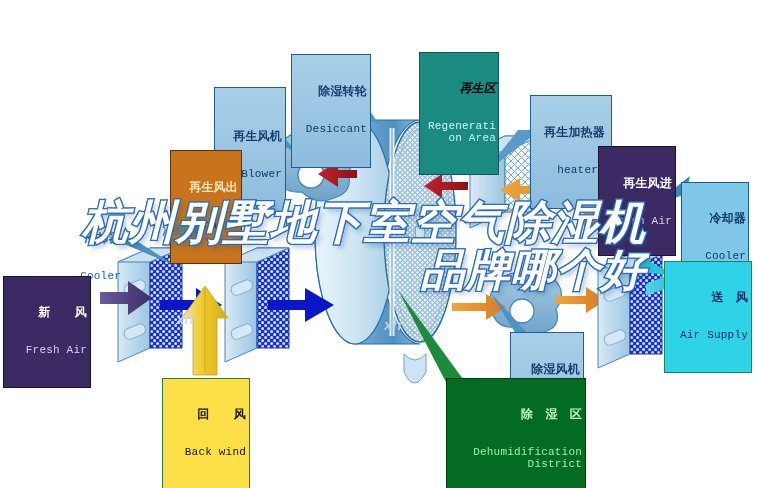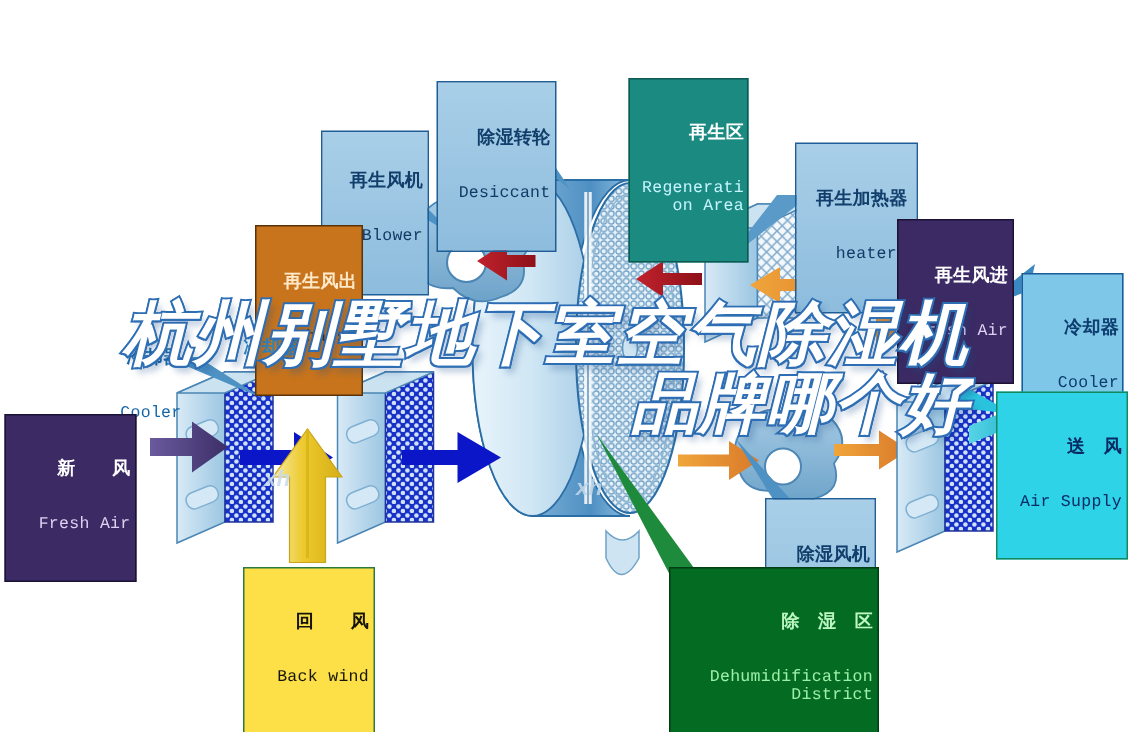--- a/index.html
+++ b/index.html
@@ -30,21 +30,21 @@
   .box-orange .cn{color:#ffe9c9;}
   .box-orange .en{color:#3a2206;}
 
   
   .box-purple{background:#3b2a63;border:1.5px solid #1b1236;}
   .box-purple .cn{color:#ffffff;}
   .box-purple .en{color:#dcd2f2;}
 
   
   .box-teal{background:#1b8a80;border:1.5px solid #0c5a52;}
-  .box-teal .cn{color:#ffffff;}
+  .box-teal .cn{color:#000000;font-style:italic;}
   .box-teal .en{color:#c7f5ff;}
 
   
   .box-green{background:#046b22;border:1.5px solid #023d13;}
   .box-green .cn{color:#bdf7c2;}
   .box-green .en{color:#9ef0a7;}
 
   
   .box-yellow{background:#fde047;border:1.5px solid #2c7a3c;}
   .box-yellow .cn{color:#16140a;}
@@ -234,21 +234,21 @@
 
     <text x="176" y="324" font-family="Liberation Sans, sans-serif" font-size="15" font-style="italic" font-weight="bold" fill="#c9dcec" opacity=".9">xh</text>
     <text x="384" y="330" font-family="Liberation Sans, sans-serif" font-size="15" font-style="italic" font-weight="bold" fill="#bfd6e8" opacity=".9">xh</text>
   </svg>
 
   <div class="lbl box-blue" style="left:291px;top:54px;width:80px;padding:4px 3px 5px;font-size:12px;">
     <span class="cn">除湿转轮</span>
     <span class="en" style="font-size:11px;">Desiccant</span>
   </div>
 
-  <div class="lbl box-blue" style="left:214px;top:87px;width:72px;padding:0 3px 5px;font-size:12px;">
+  <div class="lbl box-blue" style="left:214px;top:87px;width:72px;padding:16px 3px 5px;font-size:12px;">
     <span class="cn">再生风机</span>
     <span class="en" style="font-size:11px;">Blower</span>
   </div>
 
   <div class="lbl box-teal" style="left:419px;top:52px;width:80px;padding:3px 2px 4px;font-size:12px;">
     <span class="cn">再生区</span>
     <span class="en" style="font-size:11px;">Regenerati
 on Area</span>
   </div>
 

